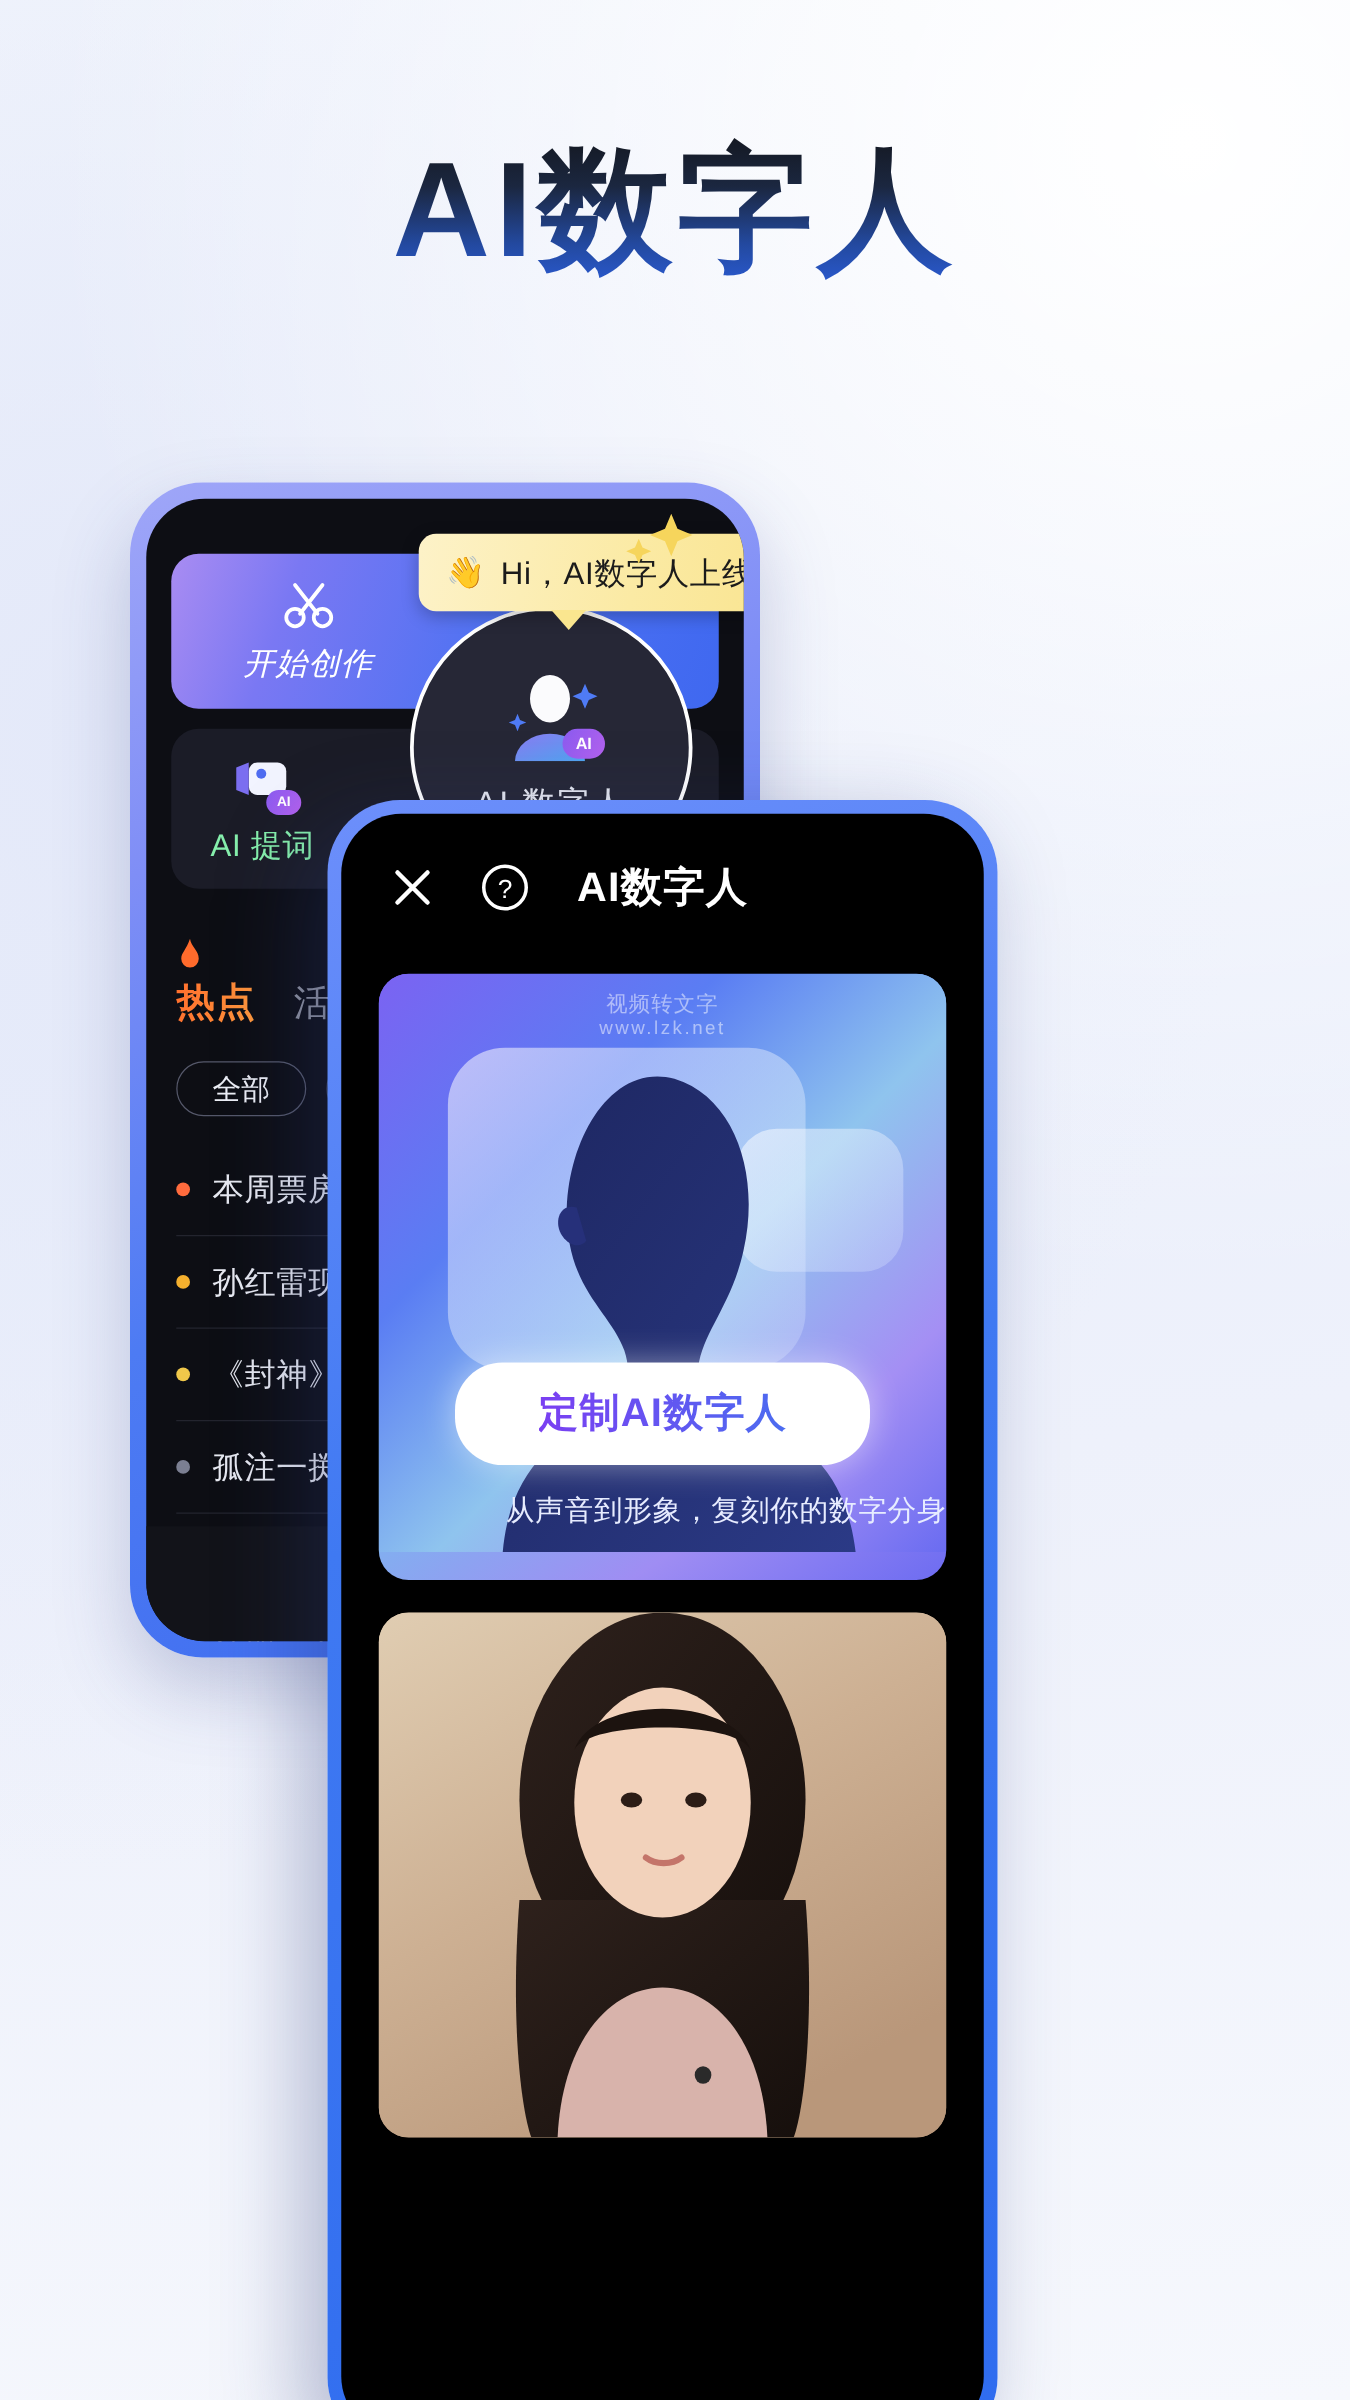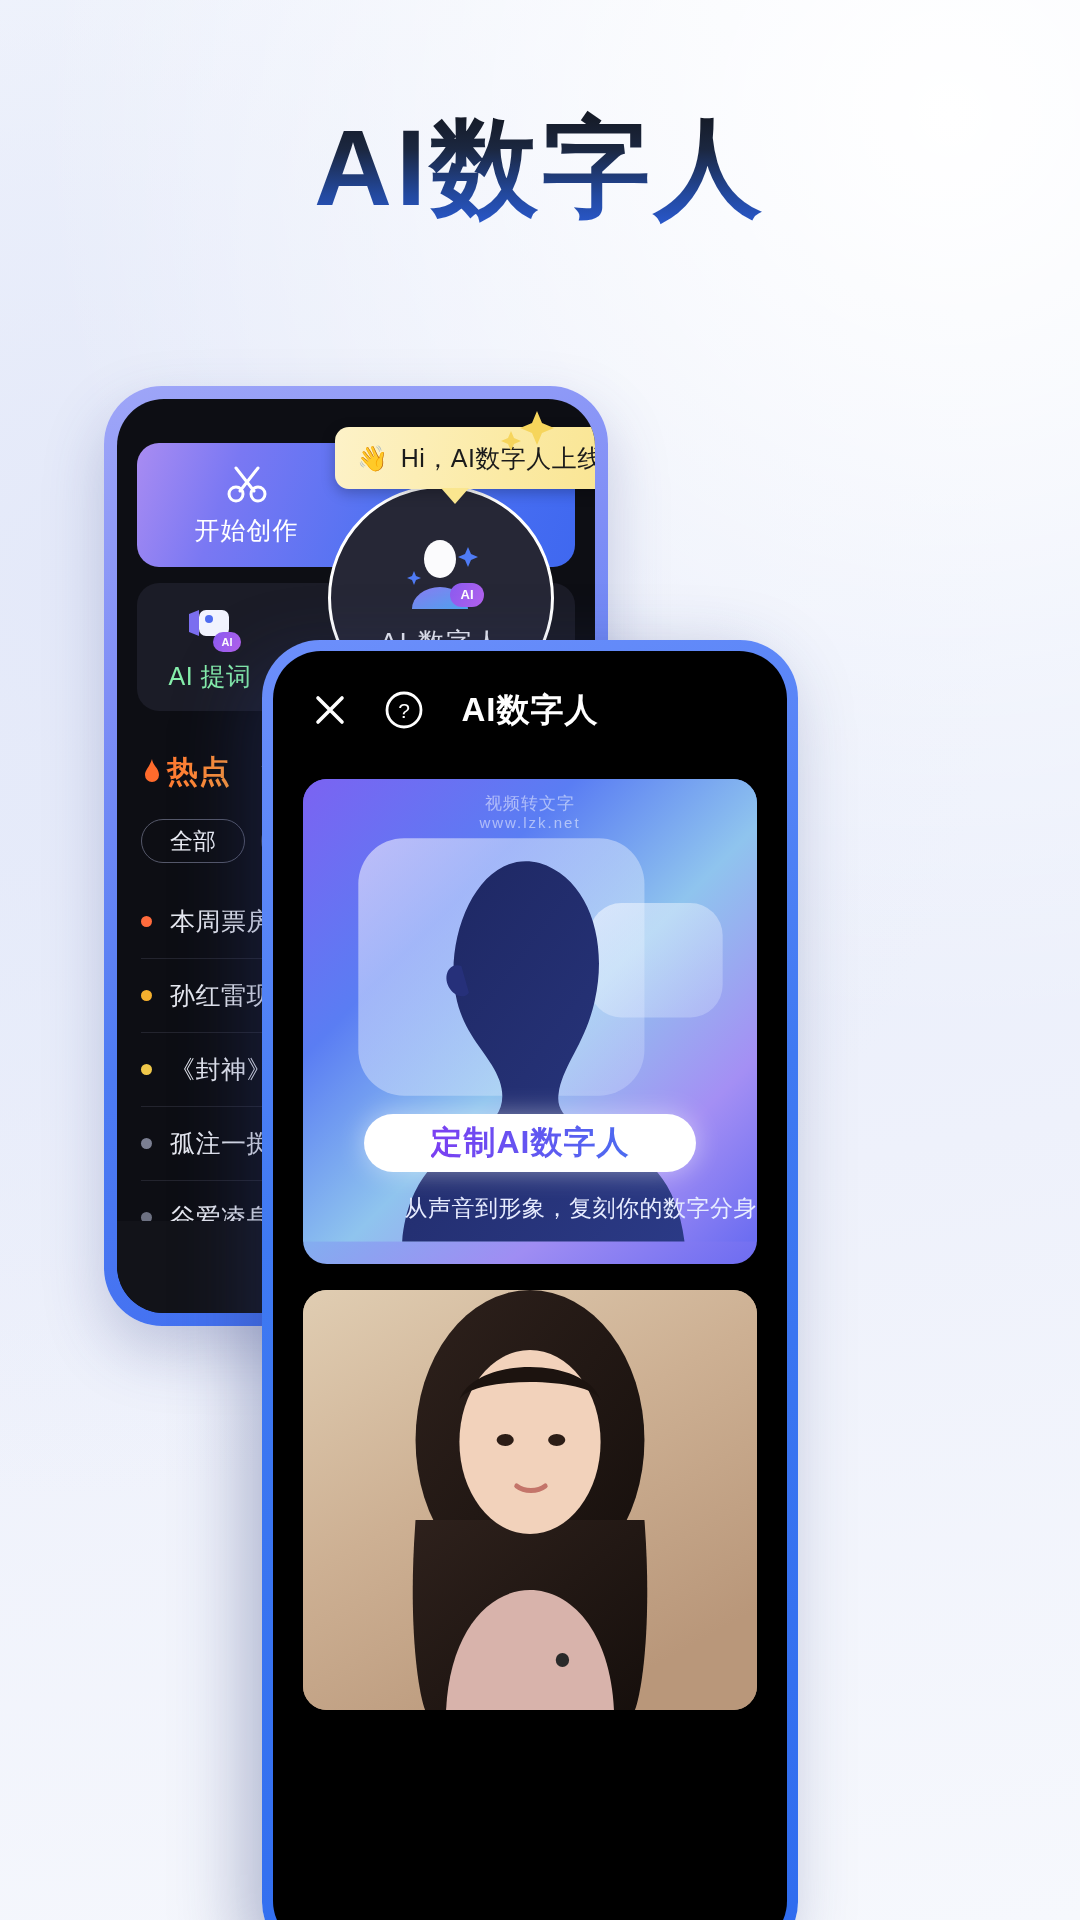--- a/index.html
+++ b/index.html
@@ -83,21 +83,21 @@
   .bp-inner { position: absolute; inset: 0; padding: 22px 20px 0 20px; }
 
   .create-card {
     margin-top: 22px;
     height: 124px;
     border-radius: 22px;
     background: linear-gradient(110deg, #a98cf2 0%, #7a78f3 22%, #4f72f2 58%, #3f68f0 100%);
     display: flex; align-items: center;
     position: relative;
   }
-  .create-half { flex: 1; display: flex; flex-direction: column; align-items: center; justify-content: center; gap: 10px; }
+  .create-half { flex: 1; display: flex; flex-direction: column; align-items: center; justify-content: center; gap: 10px; font-style: italic; }
   .cc-label { color: #fff; font-size: 25px; letter-spacing: 1px; }
   .draft-count { color: #fff; font-size: 40px; font-weight: 600; line-height: 1; }
   .scissors { width: 42px; height: 40px; }
 
   .feature-card {
     margin-top: 16px;
     height: 128px;
     border-radius: 22px;
     background: #1b1c27;
     display: flex; align-items: center;
@@ -112,21 +112,21 @@
     color: #fff; font-size: 11px; font-weight: 700;
     display: flex; align-items: center; justify-content: center;
   }
 
   .hot-row { margin-top: 40px; display: flex; align-items: flex-end; gap: 30px; padding-left: 4px; }
   .hot-tab {
     font-size: 31px; font-weight: 800; letter-spacing: 1px;
     background: linear-gradient(100deg, #ff6b2c, #ff9a3d);
     -webkit-background-clip: text; background-clip: text;
     color: transparent; -webkit-text-fill-color: transparent;
-    display: flex; align-items: center; gap: 4px;
+    display: flex; gap: 4px; flex-direction: column;
   }
   .hot-tab-2 { font-size: 29px; color: #8e919d; letter-spacing: 1px; }
   .flame { width: 22px; height: 26px; }
 
   .chips { margin-top: 26px; display: flex; gap: 16px; padding-left: 4px; }
   .chip {
     height: 44px; padding: 0 28px;
     border-radius: 26px; border: 1.6px solid #55586a;
     color: #eceef5; font-size: 23px;
     display: flex; align-items: center; justify-content: center;
@@ -222,21 +222,21 @@
   .wm {
     position: absolute; left: 50%; top: 14px; transform: translateX(-50%);
     text-align: center; color: rgba(255,255,255,.5); font-size: 17px; line-height: 1.25;
     letter-spacing: 1px;
   }
   .wm small { font-size: 15px; display: block; letter-spacing: 2px; }
 
   .cta {
     position: absolute; left: 50%; transform: translateX(-50%);
     bottom: 92px;
-    width: 332px; height: 58px;
+    width: 332px; height: 82px;
     border-radius: 38px;
     background: #ffffff;
     border: 2.5px solid rgba(255,255,255,.85);
     box-shadow: 0 0 26px rgba(255,255,255,.45);
     display: flex; align-items: center; justify-content: center;
   }
   .cta-text {
     font-size: 32px; font-weight: 700; letter-spacing: 1px;
     background: linear-gradient(95deg, #7b3ff2, #4b6cf0);
     -webkit-background-clip: text; background-clip: text;

